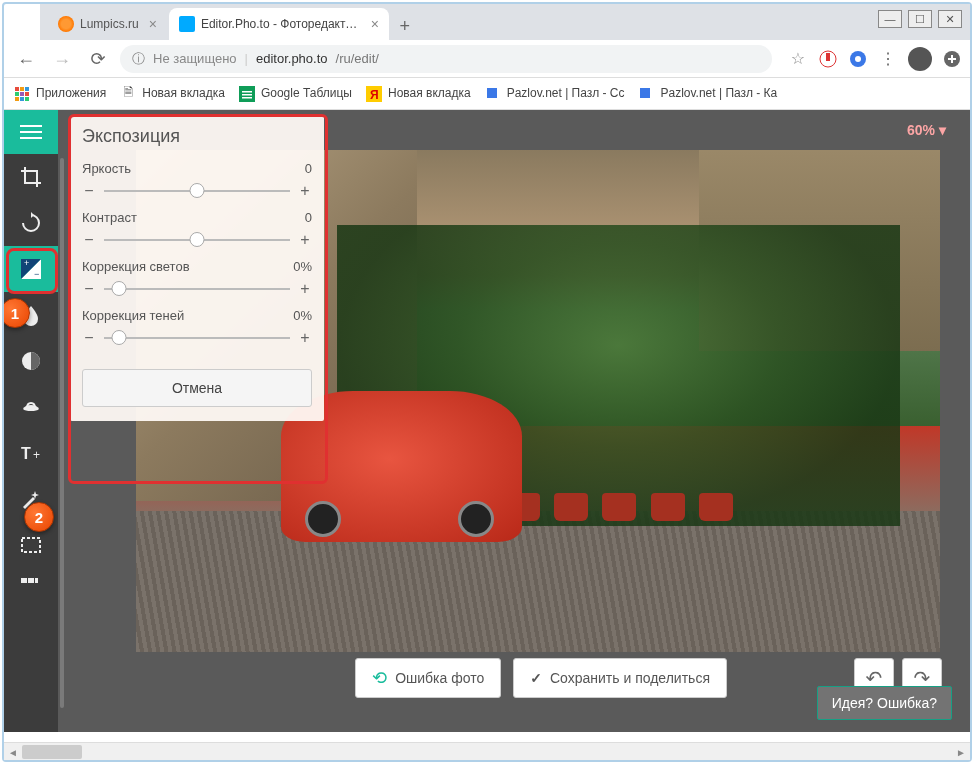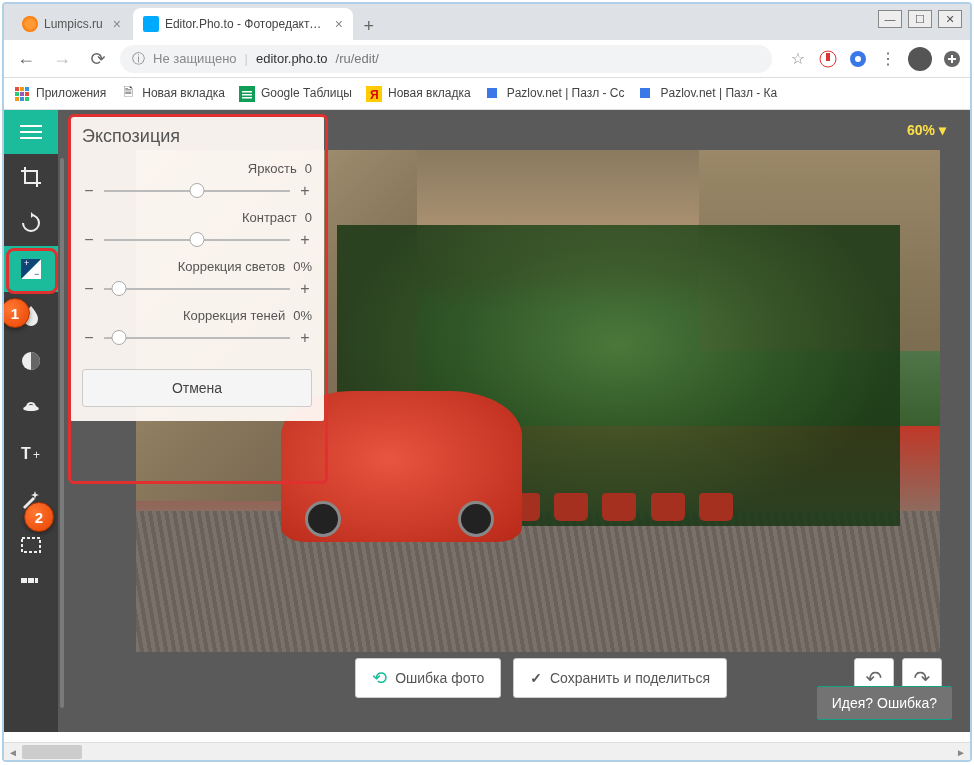--- a/index.html
+++ b/index.html
@@ -4,21 +4,21 @@
   <style>
     * { box-sizing: border-box; margin: 0; padding: 0; }
     body { font-family: Arial, sans-serif; background: #fff; width: 974px; height: 765px; overflow: hidden; position: relative; }
     
     
     .window-chrome { border: 2px solid #b0d0e8; border-radius: 4px; width: 970px; height: 760px; margin: 2px; background: #fff; position: relative; }
     .win-controls { position: absolute; top: 6px; right: 8px; display: flex; gap: 6px; z-index: 100; }
     .win-btn { width: 24px; height: 18px; border: 1px solid #888; background: #eee; font-size: 11px; display: flex; align-items: center; justify-content: center; color: #555; }
     
     
-    .tab-bar { height: 36px; background: #dee1e6; display: flex; align-items: flex-end; padding-left: 8px; padding-top: 4px; }
+    .tab-bar { height: 36px; background: #dee1e6; display: flex; align-items: flex-end; padding-left: 8px; padding-top: 4px; margin-left: 36px; }
     .tab { height: 32px; background: #fff; border-radius: 8px 8px 0 0; padding: 0 10px; display: flex; align-items: center; gap: 6px; font-size: 12px; color: #444; margin-right: 2px; max-width: 220px; }
     .tab.inactive { background: transparent; color: #555; }
     .tab .favicon { width: 16px; height: 16px; border-radius: 50%; flex-shrink: 0; }
     .tab .favicon.orange { background: radial-gradient(circle, #ff9933 40%, #ff7700 70%); }
     .tab .favicon.photo { background: #00aaff; border-radius: 2px; }
     .tab .tab-title { overflow: hidden; white-space: nowrap; text-overflow: ellipsis; flex: 1; }
     .tab .close { color: #888; font-size: 14px; margin-left: 4px; }
     .new-tab-btn { width: 28px; height: 28px; display: flex; align-items: center; justify-content: center; color: #666; font-size: 18px; }
     
     
@@ -47,21 +47,21 @@
     .tool-svg { width: 24px; height: 24px; }
     
     .tool-scrollbar { position: absolute; left: 56px; top: 48px; width: 4px; height: 550px; background: #7a7a7a; border-radius: 2px; }
     
     .editor-main { position: absolute; left: 54px; top: 0; right: 0; bottom: 0; }
     
     
     .exposure-panel { position: absolute; left: 12px; top: 6px; width: 254px; background: rgba(255,250,245,0.94); z-index: 20; padding-bottom: 10px; border-radius: 2px; }
     .exposure-panel .panel-title { font-size: 18px; color: #555; padding: 10px 12px 8px; }
     .slider-group { padding: 6px 12px 4px; }
-    .slider-label-row { display: flex; justify-content: flex-end; font-size: 13px; color: #555; margin-bottom: 6px; gap: 8px; }
+    .slider-label-row { display: flex; justify-content: space-between; font-size: 13px; color: #555; margin-bottom: 6px; gap: 8px; }
     .slider-track-row { display: flex; align-items: center; gap: 8px; }
     .slider-btn { font-size: 16px; color: #666; width: 14px; text-align: center; }
     .slider-track { flex: 1; height: 2px; background: #bbb; position: relative; }
     .slider-thumb { width: 15px; height: 15px; background: #fff; border: 1px solid #aaa; border-radius: 50%; position: absolute; top: -7px; transform: translateX(-50%); }
     .cancel-btn { margin: 18px 12px 4px; height: 38px; border: 1px solid #ccc; background: #f5f5f5; display: flex; align-items: center; justify-content: center; font-size: 14px; color: #444; border-radius: 3px; }
     
     
     .red-box-tool { position: absolute; left: 2px; top: 138px; width: 52px; height: 46px; border: 3px solid #e03030; border-radius: 8px; z-index: 30; pointer-events: none; }
     .red-box-panel { position: absolute; left: 64px; top: 4px; width: 260px; height: 370px; border: 3px solid #e03030; border-radius: 6px; z-index: 30; pointer-events: none; }
     .callout { position: absolute; width: 30px; height: 30px; background: radial-gradient(circle at 35% 35%, #ff7733, #e84400); border-radius: 50%; display: flex; align-items: center; justify-content: center; color: #fff; font-size: 15px; font-weight: bold; z-index: 40; box-shadow: 0 2px 4px rgba(0,0,0,0.4); border: 1px solid #aa3300; }
@@ -72,21 +72,21 @@
     .canvas-area { position: absolute; left: 78px; top: 40px; right: 30px; bottom: 80px; }
     .photo-image { width: 100%; height: 100%; background: linear-gradient(to bottom, #8a7a5f 0%, #a89070 15%, #7a6850 25%, #5a8055 32%, #3a6030 55%, #c03828 48%, #847468 75%, #6a625a 100%); position: relative; overflow: hidden; }
     .photo-building { position: absolute; left: 0; top: 0; width: 35%; height: 70%; background: linear-gradient(135deg, #b8a585 0%, #8c7a5e 50%, #6a5c48 100%); }
     .photo-building2 { position: absolute; right: 0; top: 0; width: 30%; height: 40%; background: linear-gradient(to bottom, #9a8868, #7c6d50); }
     .photo-plants { position: absolute; left: 25%; top: 15%; width: 70%; height: 60%; background: radial-gradient(ellipse at 50% 40%, #4a7838 0%, #2a5020 40%, #1a3815 70%); opacity: 0.85; }
     .photo-car { position: absolute; left: 18%; top: 48%; width: 30%; height: 30%; background: radial-gradient(ellipse at 45% 45%, #e85540, #b82818); border-radius: 30% 30% 10% 10%; }
     .photo-car-wheel { position: absolute; width: 36px; height: 36px; background: #222; border-radius: 50%; border: 3px solid #888; }
     .photo-ground { position: absolute; bottom: 0; left: 0; right: 0; height: 28%; background: repeating-linear-gradient(80deg, #7a726a 0 4px, #6a625a 4px 8px); }
     .photo-pot { position: absolute; width: 34px; height: 28px; background: #a53020; bottom: 26%; border-radius: 4px 4px 6px 6px; }
     
-    .zoom-indicator { position: absolute; right: 24px; top: 12px; color: #fde047; font-size: 14px; font-weight: bold; z-index: 15; text-align: center; }
+    .zoom-indicator { position: absolute; right: 24px; top: 12px; color: #fca5a5; font-size: 14px; font-weight: bold; z-index: 15; text-align: center; }
     
     
     .bottom-actions { position: absolute; bottom: 30px; left: 54px; right: 0; height: 48px; display: flex; align-items: center; justify-content: center; gap: 12px; }
     .action-btn { height: 40px; background: #fff; border: 1px solid #ccc; border-radius: 3px; padding: 0 16px; display: flex; align-items: center; gap: 8px; font-size: 14px; color: #555; }
     .action-btn .aicon { color: #1abc9c; font-size: 18px; }
     .undo-redo { position: absolute; right: 28px; display: flex; gap: 8px; }
     .ur-btn { width: 40px; height: 40px; background: #fff; border: 1px solid #ccc; border-radius: 3px; display: flex; align-items: center; justify-content: center; color: #666; font-size: 20px; }
     
     .feedback-btn { position: absolute; right: 18px; bottom: 12px; height: 34px; background: #737373; border: 1px solid #16a085; color: #fff; padding: 0 14px; display: flex; align-items: center; font-size: 14px; border-radius: 2px; z-index: 50; }
     

